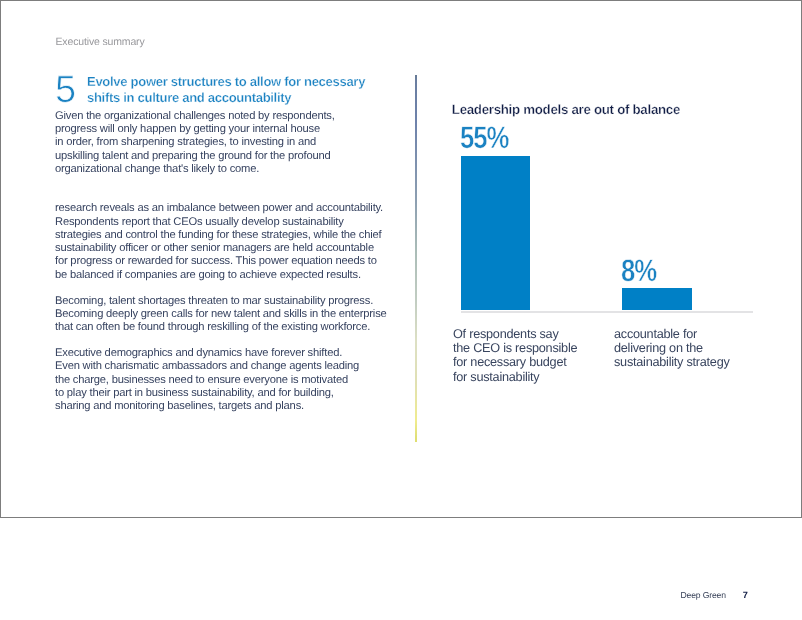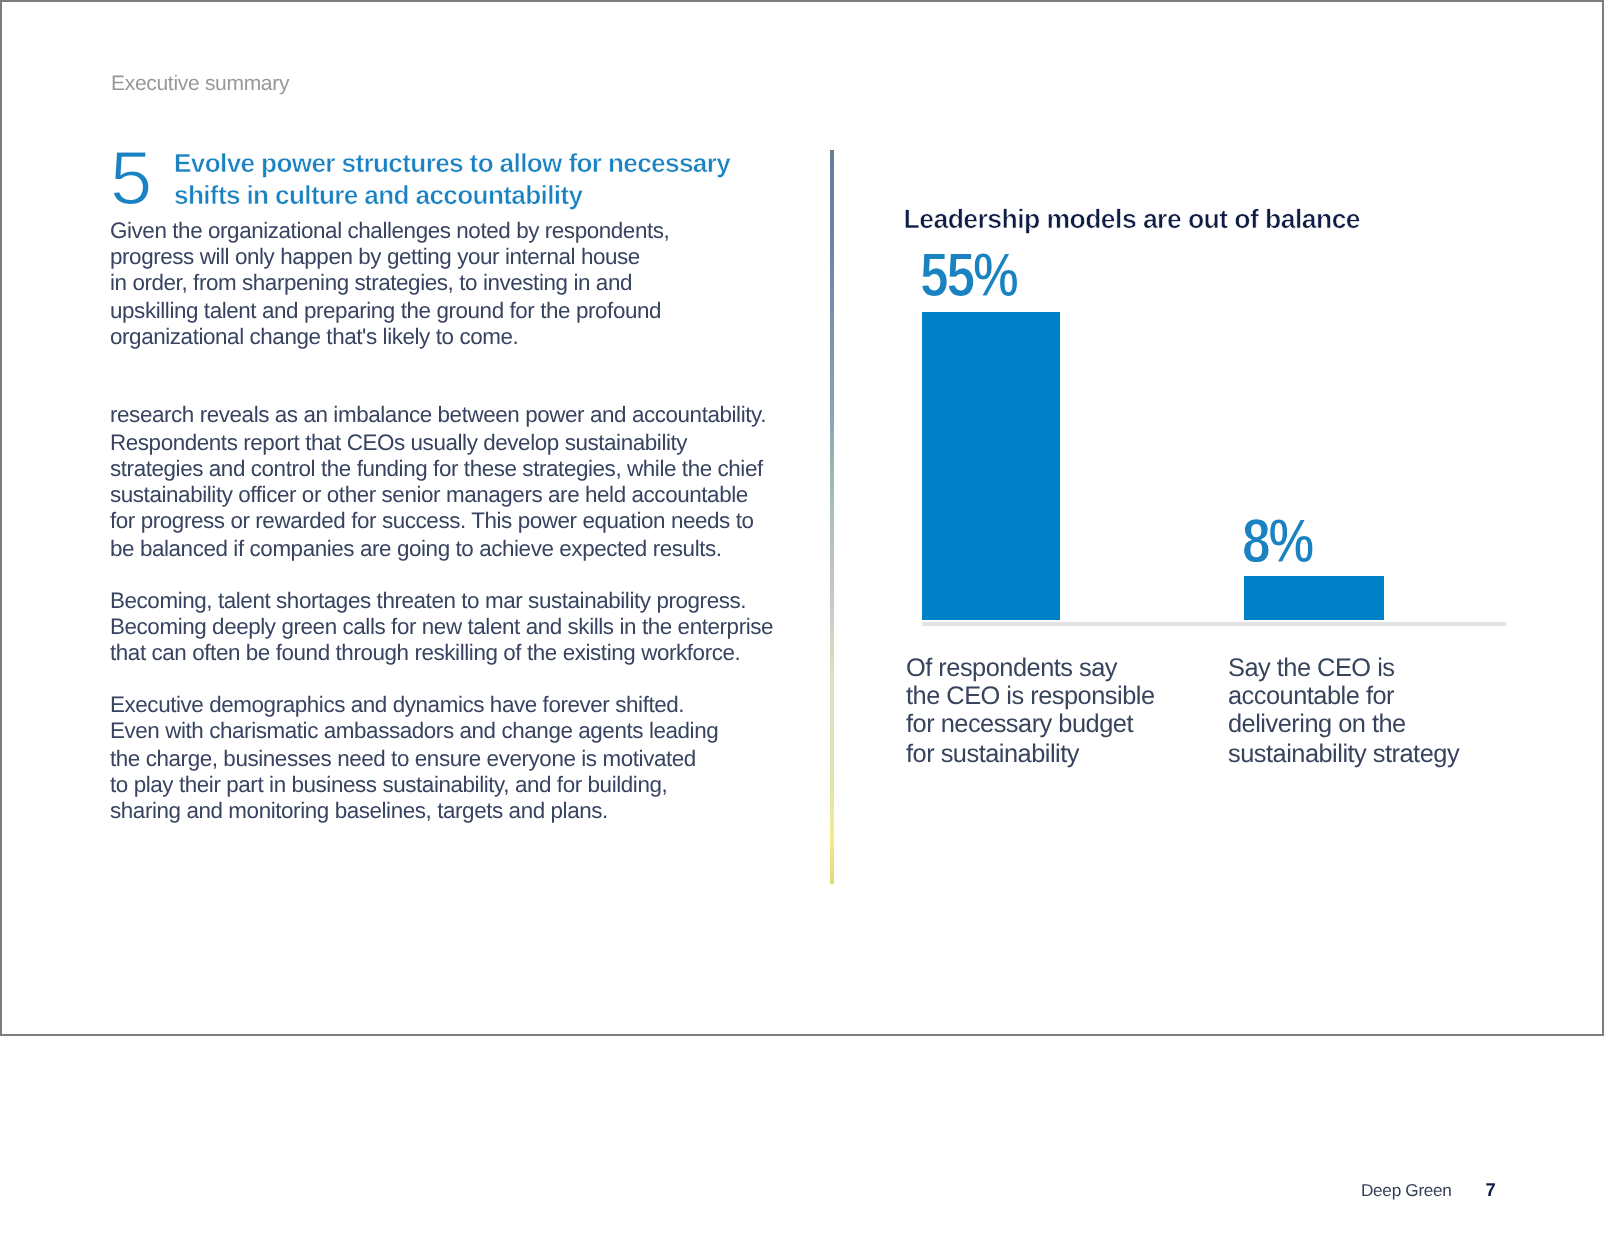--- a/index.html
+++ b/index.html
@@ -136,21 +136,20 @@
     <div class="baseline" style="background: rgb(227, 227, 229);"></div>
   </div>
 
   <div class="caption" style="left:452px; width:150px;">
     <div>Of respondents say</div>
     <div>the CEO is responsible</div>
     <div>for necessary budget</div>
     <div>for sustainability</div>
   </div>
   <div class="caption" style="left:613px; width:150px;">
-    <div>Say the CEO is</div>
     <div>accountable for</div>
     <div>delivering on the</div>
     <div>sustainability strategy</div>
   </div>
 
   <div class="brand">Deep Green</div>
   <div class="pageno">7</div>
 </div>
 
 </body></html>

